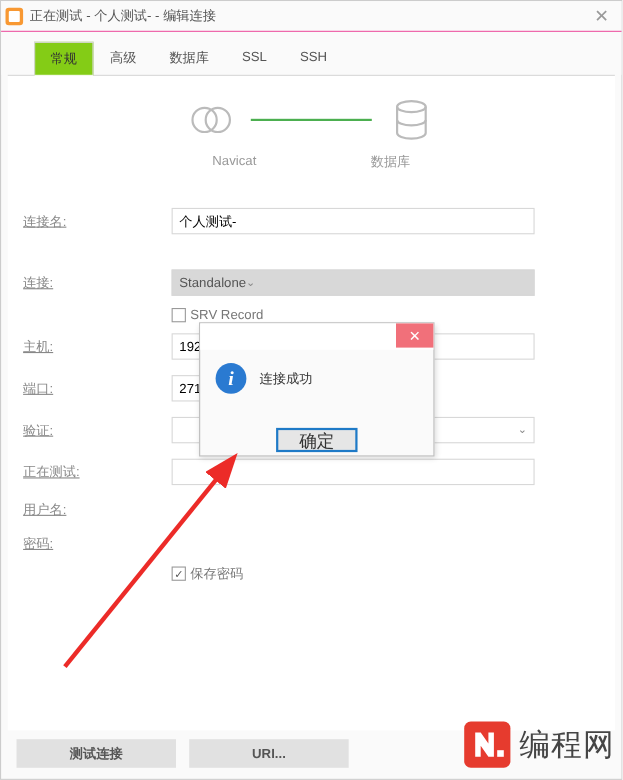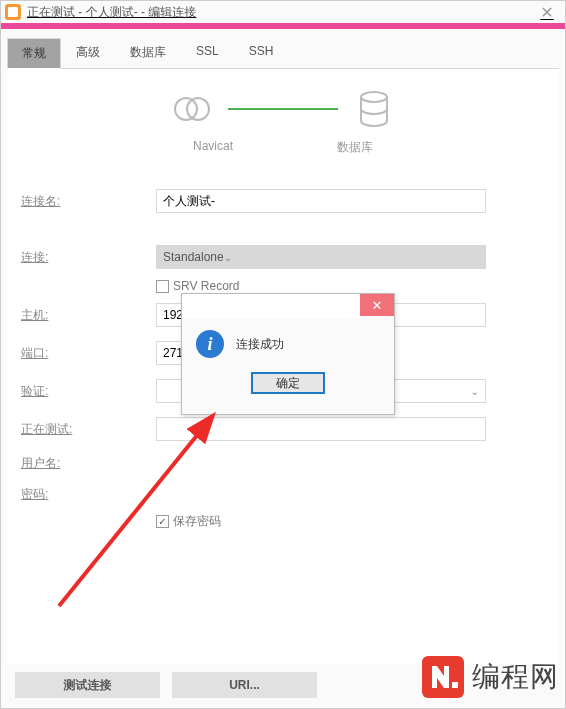--- a/index.html
+++ b/index.html
@@ -1,27 +1,27 @@
 <!DOCTYPE html>
 <html><head>
 <meta charset="utf-8">
 <style>
 * { box-sizing: border-box; margin: 0; padding: 0; font-family: "Microsoft YaHei", Arial, sans-serif; }
 body { background: #fff; width: 566px; height: 709px; position: relative; overflow: hidden; }
 
 .window { width: 566px; height: 709px; border: 1px solid #ccc; background: #fafafa; position: relative; }
-.titlebar { height: 28px; background: #fafafa; display: flex; align-items: center; padding: 0 4px; border-bottom: 6px solid #ec4899; text-decoration: underline; }
+.titlebar { height: 28px; background: #fafafa; display: flex; align-items: center; padding: 0 4px; border-bottom: 1px solid #ec4899; }
 .title-icon { width: 16px; height: 16px; background: #f89832; border-radius: 3px; margin-right: 6px; position: relative; }
 .title-icon::after { content: ""; position: absolute; inset: 3px; background: #fff; border-radius: 1px; }
 .title-text { font-size: 12px; color: #555; flex: 1; }
 .close-x { width: 28px; height: 28px; display: flex; align-items: center; justify-content: center; font-size: 16px; color: #999; cursor: pointer; }
 
 .tabs { display: flex; padding: 8px 6px 0; gap: 0; background: #fafafa; }
 .tab { padding: 6px 14px; font-size: 12px; color: #555; border: 1px solid transparent; cursor: pointer; }
-.tab.active { background: #a3a3a3; border: 1px solid #d8d8d8; border-bottom: 1px solid #fff; color: #333; position: relative; top: 1px; }
+.tab.active { background: #84cc16; border: 1px solid #d8d8d8; border-bottom: 1px solid #fff; color: #333; position: relative; top: 1px; margin-left: 24px; }
 .tab-content { background: #fff; border-top: 1px solid #d8d8d8; margin: 0 6px; height: 596px; padding: 18px 14px 0; }
 
 .diagram { display: flex; align-items: center; justify-content: center; gap: 14px; margin-bottom: 8px; }
 .nav-icon, .db-icon { width: 44px; height: 44px; display: flex; align-items: center; justify-content: center; }
 .nav-icon svg, .db-icon svg { stroke: #bbb; fill: none; stroke-width: 2; }
 .line { width: 110px; height: 2px; background: #4caf50; }
 .diagram-labels { display: flex; justify-content: center; gap: 104px; margin-bottom: 26px; color: #999; font-size: 12px; }
 
 .form-row { display: flex; align-items: center; padding: 7px 0; }
 .label { width: 135px; font-size: 12px; color: #888; text-decoration: underline; }
@@ -35,21 +35,21 @@
 .bottom-bar { position: absolute; bottom: 10px; left: 14px; display: flex; gap: 12px; }
 .flat-btn { width: 145px; height: 26px; background: #e1e1e1; border: none; font-size: 12px; color: #555; cursor: pointer; font-weight: bold; }
 
 .dialog { position: absolute; left: 180px; top: 292px; width: 214px; height: 122px; background: #fafafa; border: 1px solid #bbb; box-shadow: 1px 2px 5px rgba(0,0,0,0.15); }
 .dialog-header { height: 24px; display: flex; justify-content: flex-end; background: #fff; }
 .dialog-close { width: 34px; height: 22px; background: #f1707a; color: #fff; display: flex; align-items: center; justify-content: center; font-size: 13px; cursor: pointer; }
 .dialog-body { display: flex; align-items: center; gap: 12px; padding: 12px 14px 6px; }
 .info-icon { width: 28px; height: 28px; border-radius: 50%; background: #2a7ad1; display: flex; align-items: center; justify-content: center; color: #fff; font-size: 18px; font-weight: bold; font-family: Georgia, serif; font-style: italic; }
 .dialog-msg { font-size: 12px; color: #333; }
 .dialog-footer { display: flex; justify-content: center; padding: 8px 0; }
-.ok-btn { width: 74px; height: 22px; background: #e6e6e6; border: 2px solid #1e7ac7; font-size: 12px; color: #333; cursor: pointer; }
+.ok-btn { width: 74px; height: 22px; background: #e6e6e6; border: 2px solid #1e7ac7; font-size: 16px; color: #333; cursor: pointer; margin-top: 17px; }
 
 .arrow { position: absolute; left: 48px; top: 395px; pointer-events: none; }
 .watermark { position: absolute; right: 6px; bottom: 8px; display: flex; align-items: center; gap: 6px; }
 .wm-logo { width: 46px; height: 46px; display: flex; align-items: center; justify-content: center; }
 .wm-text { font-size: 28px; font-family: "SimHei", sans-serif; letter-spacing: 1px; color: #444; }
 .chevron { font-size: 10px; color: #888; }
 </style>
 </head>
 <body>
 

